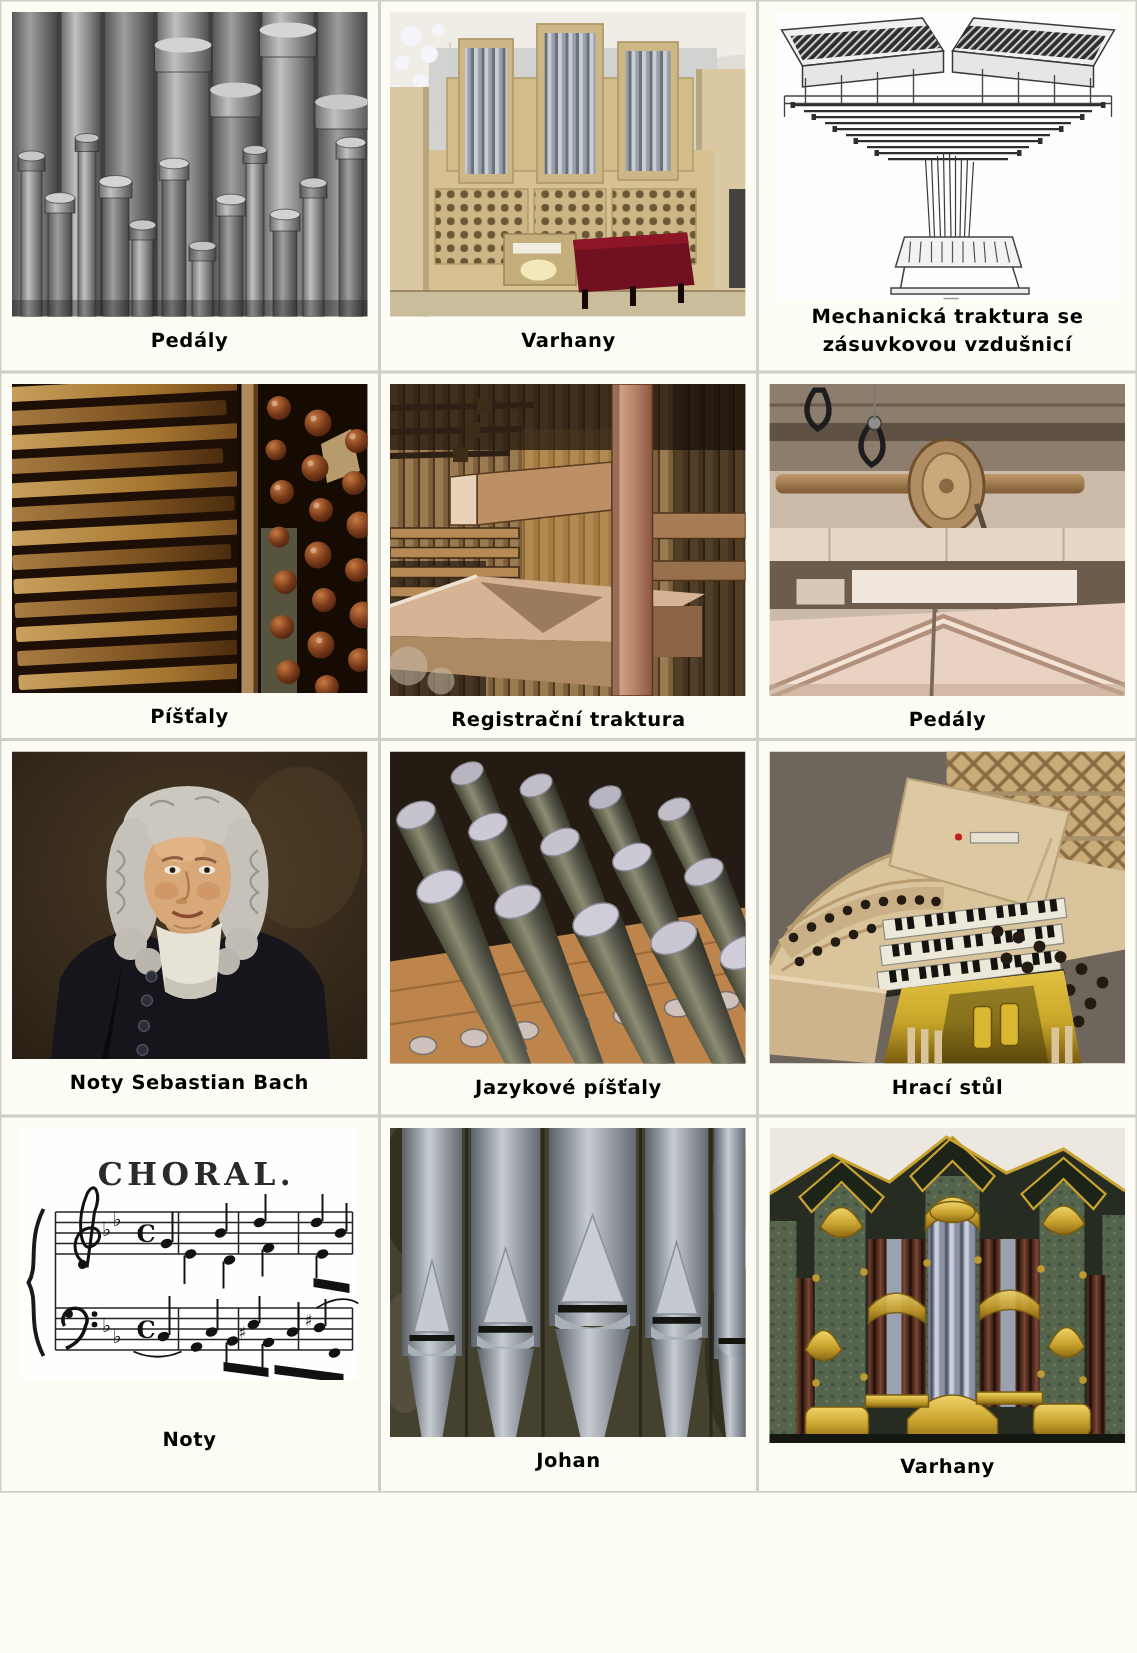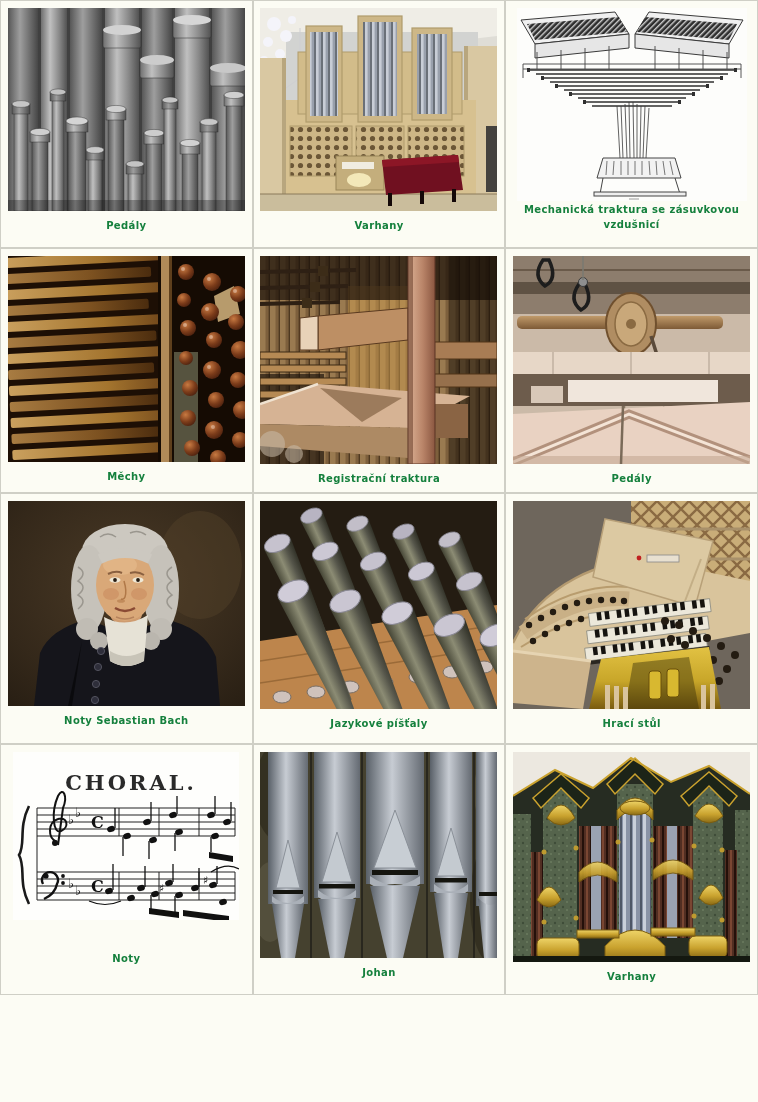--- a/index.html
+++ b/index.html
@@ -2,21 +2,21 @@
 <html><head>
 <meta charset="utf-8">
 <style>
   html,body{margin:0;padding:0;}
   body{width:758px;height:1102px;background:#fcfcf4;font-family:"DejaVu Sans",sans-serif;}
   .grid{width:758px;box-sizing:border-box;border:1px solid #cfcfc6;display:grid;
         grid-template-columns:1fr 1fr 1fr;grid-template-rows:246px 243px 249px 249px;
         gap:2px;background:#cfcfc6;}
   .cell{background:#fcfcf4;display:flex;flex-direction:column;align-items:center;padding-top:7px;box-sizing:border-box;overflow:hidden;}
   .imgwrap{flex:0 0 auto;line-height:0;}
-  .caption{font-weight:bold;font-size:10px;letter-spacing:.4px;line-height:1.45;color:#15803d;
+  .caption{font-weight:bold;font-size:13px;letter-spacing:.4px;line-height:1.45;color:#000000;
            text-align:center;margin-top:8px;max-width:220px;}
   .cap-tight{margin-top:2px;}
   .cap-noty{margin-top:32px;text-align:right;}
   svg{display:block;}
 </style>
 </head>
 <body>
 
 <div class="grid">
 
@@ -348,21 +348,21 @@
             <circle cx="201" cy="23" r="2"></circle>
             <circle cx="227" cy="35" r="2"></circle>
             <circle cx="199" cy="53" r="2"></circle>
           <circle cx="177" cy="69" r="2"></circle>
             <circle cx="203" cy="81" r="2"></circle>
             <circle cx="201" cy="111" r="2"></circle>
             <circle cx="205" cy="171" r="2"></circle>
         </g>
       </svg>
     </div>
-    <div class="caption">Měchy</div>
+    <div class="caption">Píšťaly</div>
   </div>
 
   <div class="cell">
     <div class="imgwrap">
       <svg width="237" height="208" viewBox="0 0 237 208">
         <defs>
           <pattern id="e-sl" width="10" height="12" patternUnits="userSpaceOnUse">
             <rect width="10" height="12" fill="#7d5f3c"></rect>
               <rect width="5.5" height="12" fill="#9a7a50"></rect>
               <rect x="8.6" width="1.4" height="12" fill="#4e3820"></rect>

